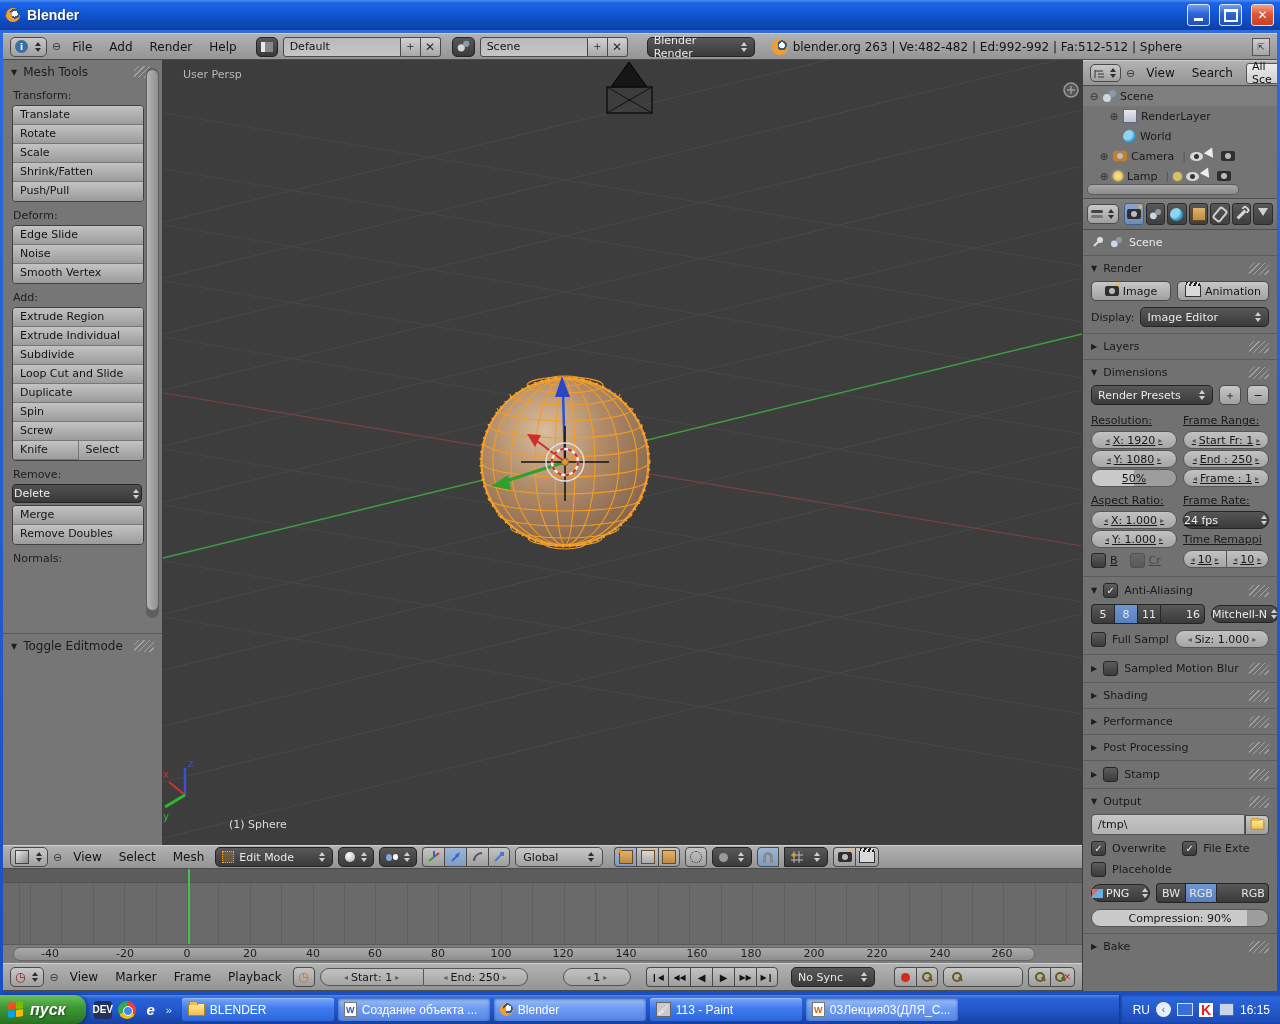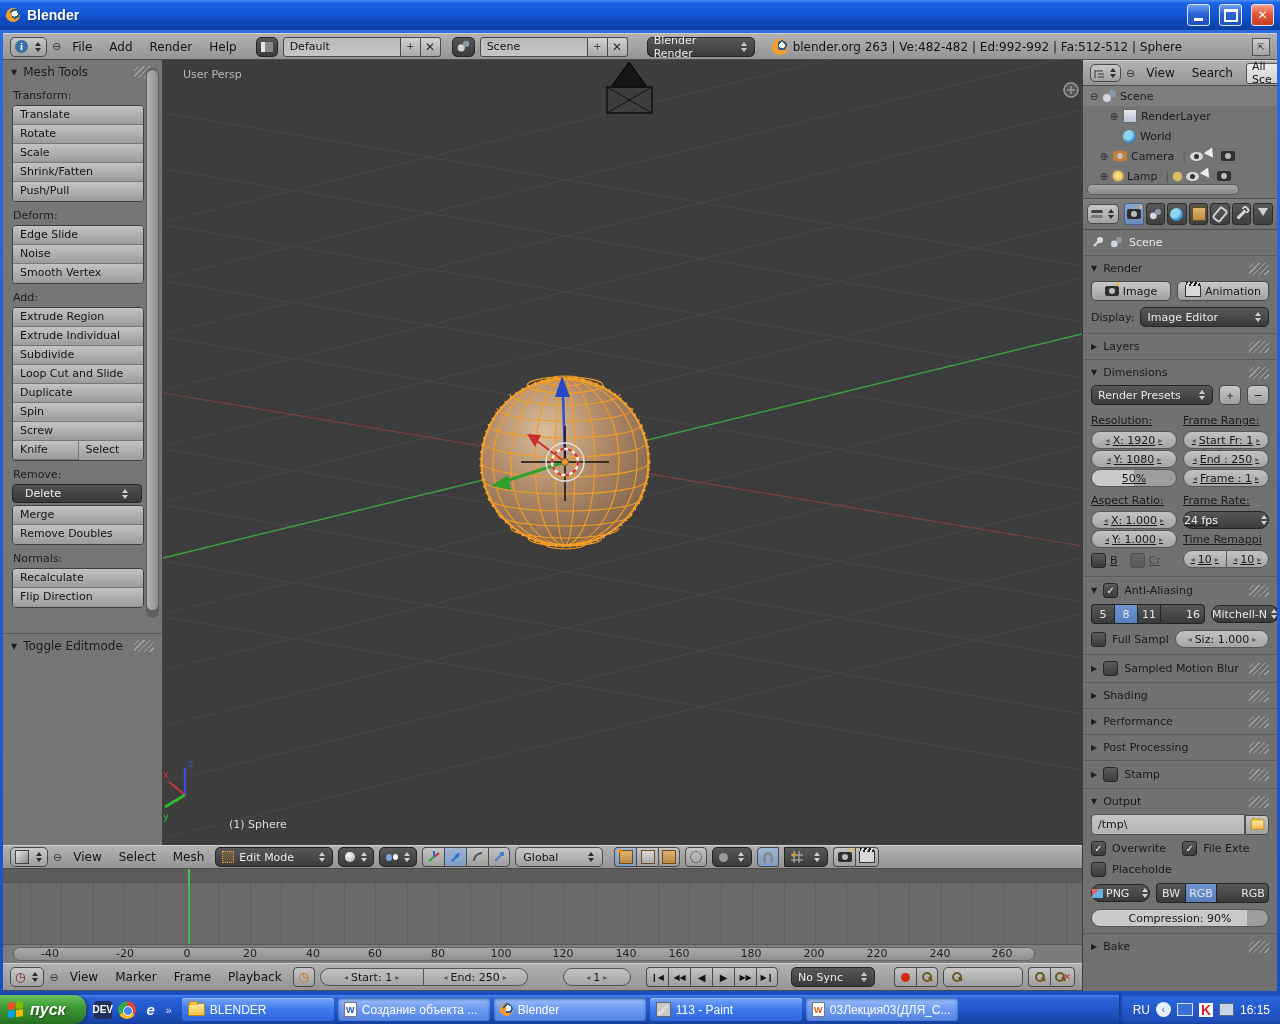--- a/index.html
+++ b/index.html
@@ -67,21 +67,21 @@
   
   #toolshelf{left:3px;top:60px;width:160px;height:785px;background:#767676;border-right:1px solid #3e3e3e;box-sizing:border-box;overflow:hidden;}
   .phead{display:flex;align-items:center;gap:6px;color:#1c1c1c;font-size:12px;padding:5px 8px 3px 8px;}
   .slabel{color:#202020;padding:7px 0 3px 10px;}
   .bgroup{width:130px;margin-left:9px;border:1px solid #3f3f3f;border-radius:4px;overflow:hidden;background:#9a9a9a;}
   .tbtn{display:block;height:19px;line-height:18px;padding:0 7px;background:linear-gradient(#c3c3c3,#9b9b9b);
     border-bottom:1px solid #777;color:#141414;box-sizing:border-box;white-space:nowrap;overflow:hidden;}
   .bgroup .tbtn:last-child{border-bottom:none;}
   .tsplit{display:flex;}.tsplit .tbtn{flex:1;}.tsplit .tbtn:first-child{border-right:1px solid #777;}
   .ddark{width:130px;margin-left:9px;height:19px;border-radius:4px;background:linear-gradient(#525252,#383838);
-    border:1px solid #242424;color:#ececec;display:flex;align-items:center;padding:0 12px;box-sizing:border-box;}
+    border:1px solid #242424;color:#ececec;display:flex;align-items:center;padding:0 1px;box-sizing:border-box;}
   .shelf-scroll{height:573px;overflow:hidden;position:relative;}
   .vscroll{position:absolute;right:3px;top:8px;width:13px;height:550px;border-radius:7px;background:#5f5f5f;}
   .vscroll i{position:absolute;left:1px;right:1px;top:2px;height:540px;border-radius:6px;background:linear-gradient(90deg,#b4b4b4,#8f8f8f);display:block;}
   
   #viewport{left:163px;top:60px;width:919px;height:785px;background:#3d3d3d;overflow:hidden;}
   .vptext{position:absolute;color:#b9b9b9;font-size:11px;}
   #v3dheader{left:3px;top:845px;width:1079px;height:24px;}
   .mini{width:14px;height:14px;flex:none;}
   .icobtn{height:20px;min-width:22px;padding:0 3px;border:1px solid #4a4a4a;background:linear-gradient(#c4c4c4,#9e9e9e);
     display:inline-flex;align-items:center;justify-content:center;box-sizing:border-box;}
@@ -249,24 +249,20 @@
       <span class="ud">
           <i class="u"></i>
           <i class="d"></i>
         </span>
     </div>
     <div class="bgroup" style="margin-top:2px">
       <span class="tbtn">Merge</span>
       <span class="tbtn">Remove Doubles</span>
     </div>
     <div class="slabel">Normals:</div>
-    <div class="bgroup">
-      <span class="tbtn">Recalculate</span>
-      <span class="tbtn">Flip Direction</span>
-    </div>
     <div class="vscroll">
         <i></i>
       </div>
   </div>
   <div class="phead" style="border-top:1px solid #5a5a5a;background:#767676">
     <span class="tri">▼</span>
     <span>Toggle Editmode</span>
     <span class="grip"></span>
   </div>
 </div>
@@ -492,21 +488,21 @@
     <span class="tick" style="left:47px">-40</span>
     <span class="tick" style="left:122px">-20</span>
     <span class="tick" style="left:184px">0</span>
     <span class="tick" style="left:247px">20</span>
     <span class="tick" style="left:310px">40</span>
     <span class="tick" style="left:372px">60</span>
     <span class="tick" style="left:435px">80</span>
     <span class="tick" style="left:498px">100</span>
     <span class="tick" style="left:560px">120</span>
     <span class="tick" style="left:623px">140</span>
-    <span class="tick" style="left:676px">160</span>
+    <span class="tick" style="left:694px">160</span>
     <span class="tick" style="left:748px">180</span>
     <span class="tick" style="left:811px">200</span>
     <span class="tick" style="left:874px">220</span>
     <span class="tick" style="left:937px">240</span>
     <span class="tick" style="left:999px">260</span>
   </div>
 </div>
 <div id="tlheader" class="abs bhdr">
   <span class="lite" style="padding:0 4px">
     <span style="font-size:12px;color:#8a2a2a">◷</span>

